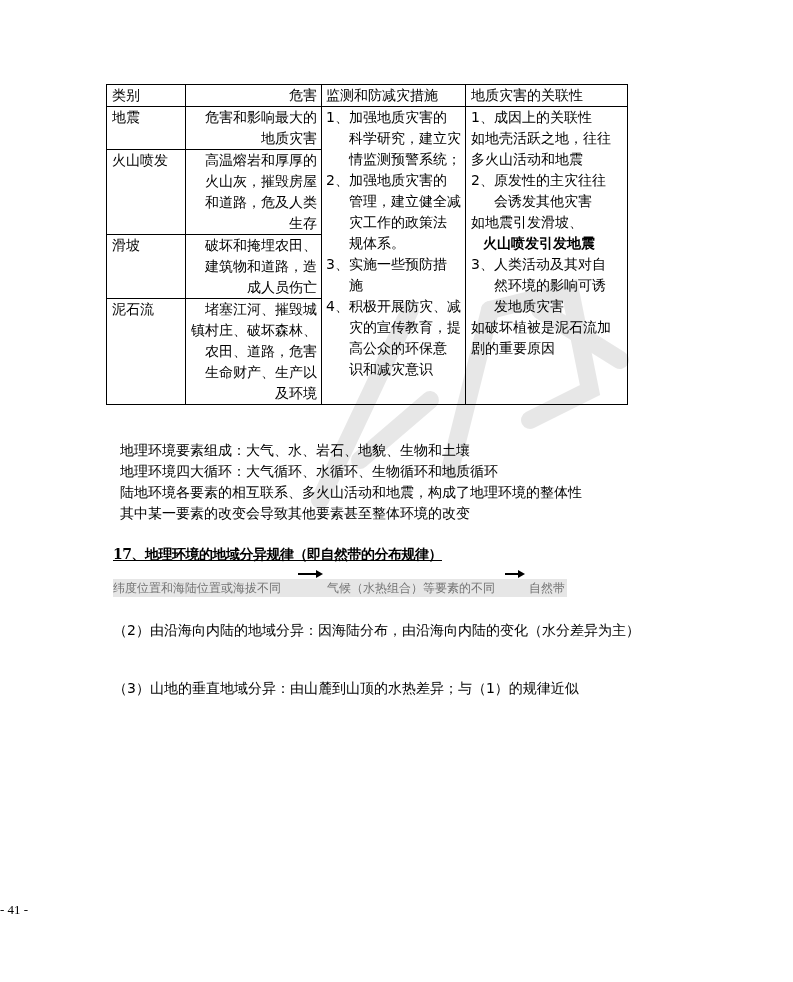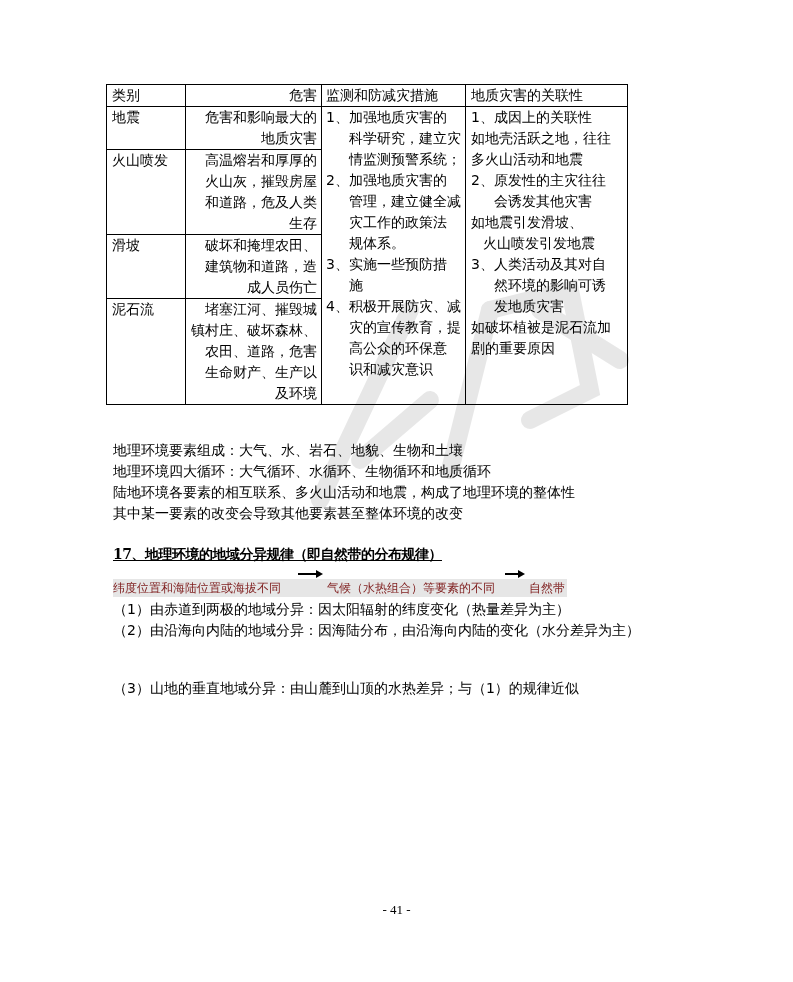--- a/index.html
+++ b/index.html
@@ -9,31 +9,31 @@
   table.geo { position:absolute; left:106px; top:84px; border-collapse:collapse;
               font-size:14px; line-height:21px; }
   table.geo td { border:1px solid #000; vertical-align:top; padding:0 4px 0 5px; }
   table.geo tr.head td { height:20px; }
   .c1 { width:69px; }
   .c2 { width:124px;text-align:right; }
   .c3 { width:134px; padding-left:4px !important; }
   .c4 { width:152px; }
   .line { display:block; white-space:nowrap; }
   .indent { padding-left:23px; }
-  .indent2 { padding-left:12px; }
+  .indent2 { padding-left:12px;font-weight:bold; }
   .sec-title { position:absolute; left:113px; font-family:"DejaVu Serif", serif; font-weight:bold;
                font-size:14px; text-decoration:underline; white-space:nowrap; letter-spacing:-0.5px; }
-  .txt { position:absolute; left:113px; font-size:14px; line-height:21px; white-space:nowrap; }
+  .txt { position:absolute; left:120px; font-size:14px; line-height:21px; white-space:nowrap; }
   .flow { position:absolute; left:113px; top:579px; width:454px; height:18px; background:#e6e6e6;
-          font-size:12px; line-height:18px; color:#7f1d1d; white-space:nowrap; }
+          font-size:12px; line-height:18px; color:#737373; white-space:nowrap; }
   .flow span { position:absolute; top:0; }
   .arrow { position:absolute; height:1.5px; background:#000; }
   .arrow::after { content:""; position:absolute; right:-5px; top:-3.5px; border-left:7px solid #000;
                   border-top:4px solid transparent; border-bottom:4px solid transparent; }
-  .pagenum { position:absolute; top:902px; left:0; width:793px; text-align:center;
+  .pagenum { position:absolute; top:902px; left:0; width:793px; text-align:left;
              font-family:"Liberation Serif", serif; font-size:13px; }
   .watermark { position:absolute; left:290px; top:250px; pointer-events:none; opacity:0.09; }
 </style>
 </head>
 <body>
 
 <div class="page">
 
   <table class="geo">
     <tbody>
@@ -118,21 +118,20 @@
 
   <div class="arrow" style="left:298px; top:573px; width:20px;"></div>
   <div class="arrow" style="left:505px; top:573px; width:15px;"></div>
 
   <div class="flow">
     <span style="left:0">纬度位置和海陆位置或海拔不同</span>
     <span style="left:214px">气候（水热组合）等要素的不同</span>
     <span style="left:416px">自然带</span>
   </div>
 
-  <div class="txt" style="top:599px; left:113px">（1）由赤道到两极的地域分异：因太阳辐射的纬度变化（热量差异为主）</div>
   <div class="txt" style="top:620px; left:113px">（2）由沿海向内陆的地域分异：因海陆分布，由沿海向内陆的变化（水分差异为主）</div>
   <div class="txt" style="top:678px; left:113px">（3）山地的垂直地域分异：由山麓到山顶的水热差异；与（1）的规律近似</div>
 
   <div class="pagenum">- 41 -</div>
 
   <svg class="watermark" width="360" height="300" viewBox="0 0 360 300">
     <g fill="none" stroke="#000" stroke-width="18" stroke-linecap="round">
       <path d="M30 250 L120 60"></path>
       <path d="M70 210 L140 150"></path>
       <path d="M160 220 L200 60"></path>

